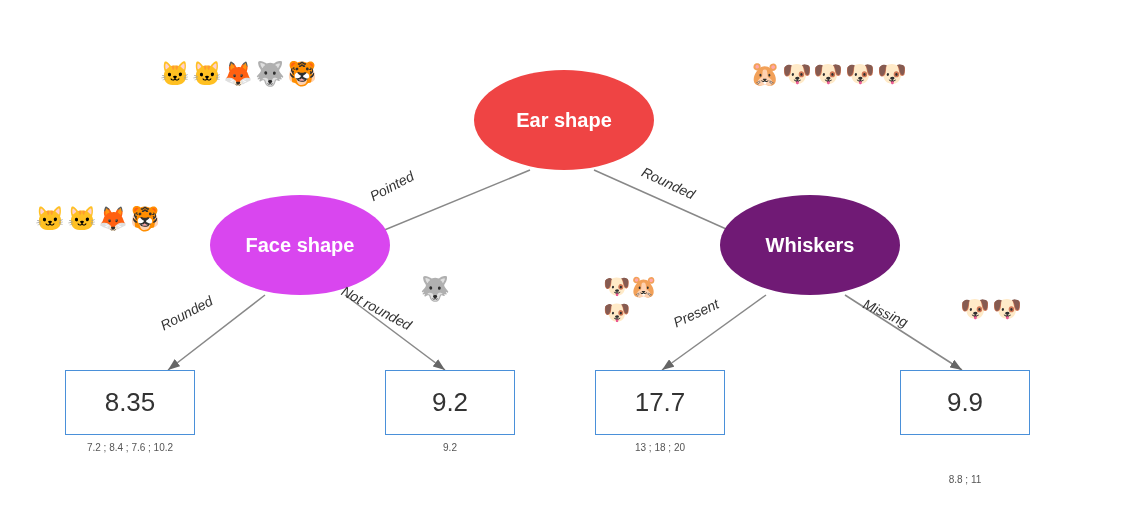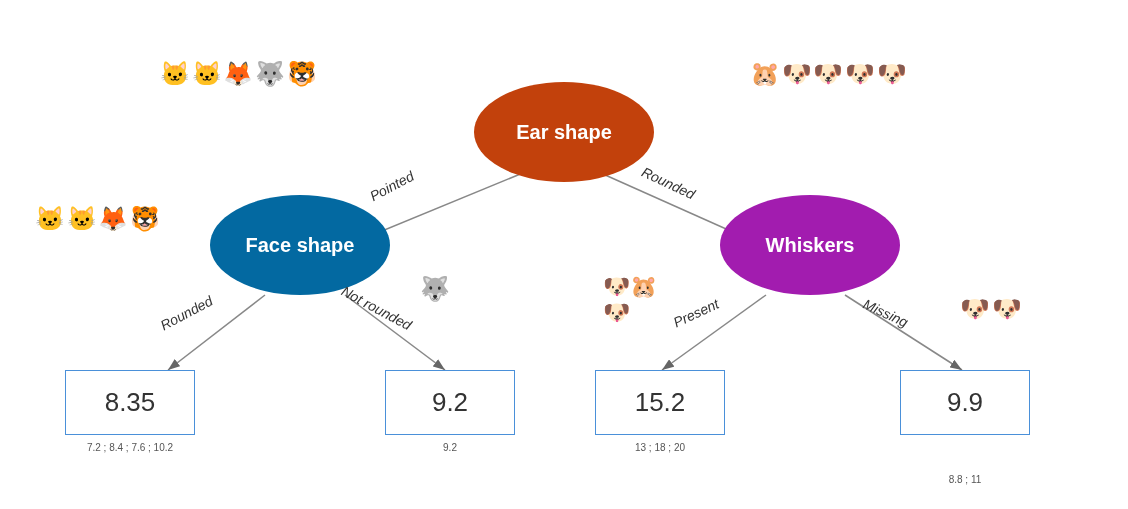--- a/index.html
+++ b/index.html
@@ -33,35 +33,35 @@
       align-items: center;
       justify-content: center;
       font-size: 20px;
       font-weight: bold;
       color: white;
       text-align: center;
     }
     .node-ear-shape {
       width: 180px;
       height: 100px;
-      background: #c2410c;
+      background: #ef4444;
       left: 474px;
-      top: 82px;
+      top: 70px;
     }
     .node-face-shape {
       width: 180px;
       height: 100px;
-      background: #0369a1;
+      background: #d946ef;
       left: 210px;
       top: 195px;
     }
     .node-whiskers {
       width: 180px;
       height: 100px;
-      background: #a21caf;
+      background: #701a75;
       left: 720px;
       top: 195px;
       justify-content: center;
     }
     
     .leaf-box {
       position: absolute;
       border: 1.5px solid #4a90d9;
       background: white;
       display: flex;
@@ -207,21 +207,21 @@
   </div>
 
   <div class="leaf-box leaf-9-2">
     <span>9.2</span>
   </div>
   <div class="sub-label" style="left:400px; top:442px; width:100px;">
     <span>9.2</span>
   </div>
 
   <div class="leaf-box leaf-17-7">
-    <span>15.2</span>
+    <span>17.7</span>
   </div>
   <div class="sub-label" style="left:600px; top:442px; width:120px;">
     <span>13 ; 18 ; 20</span>
   </div>
 
   <div class="leaf-box leaf-9-9">
     <span>9.9</span>
   </div>
   <div class="sub-label" style="left:910px; top:430px; width:110px;margin-top:44px;">
     <span>8.8 ; 11</span>

